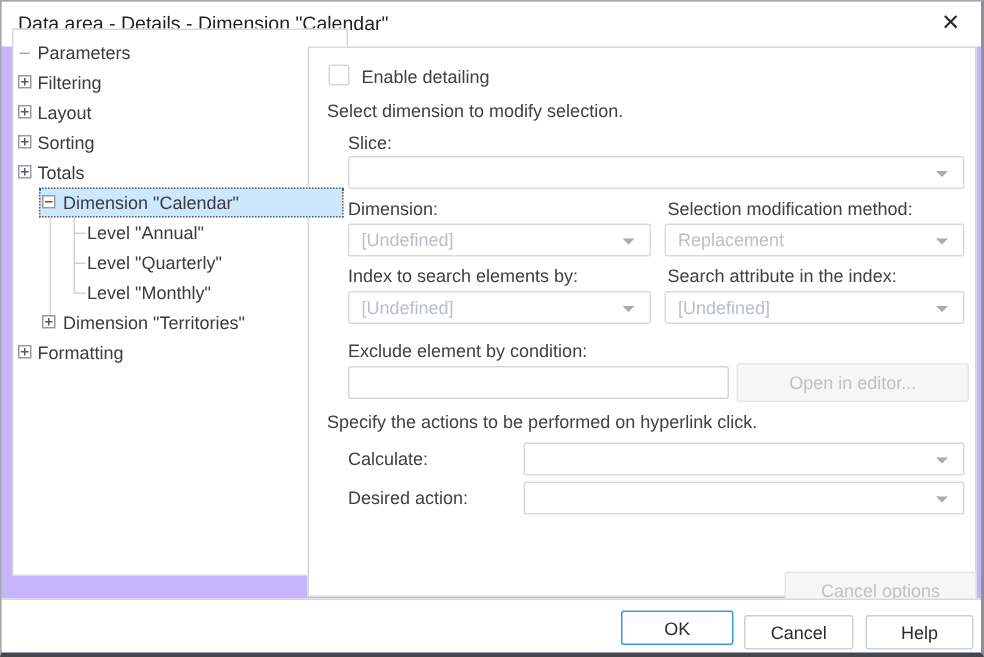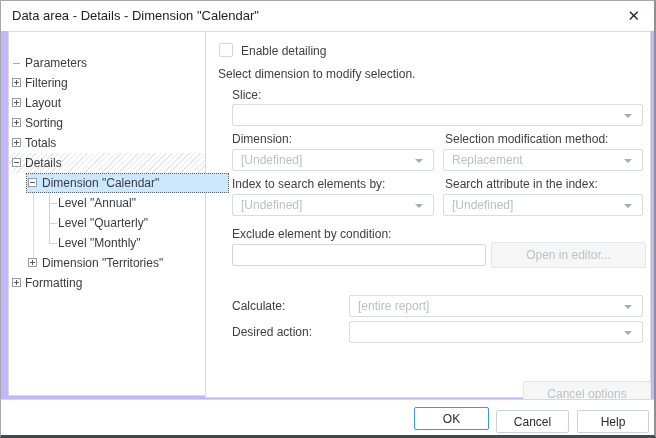--- a/index.html
+++ b/index.html
@@ -3,21 +3,21 @@
 <meta charset="utf-8">
 <style>
   *{box-sizing:border-box;margin:0;padding:0}
   html,body{width:656px;height:438px;background:#fff;font-family:"Liberation Sans","DejaVu Sans",sans-serif}
   .dlg{position:absolute;left:0;top:0;width:656px;height:438px;background:#c4b5fd;
        border:1px solid #a3a8ac;border-right:2px solid #8d9295;border-bottom:3px solid #43484b;overflow:hidden}
   .titlebar{position:absolute;left:0;top:0;right:0;height:30px;background:#fff}
   .title{position:absolute;left:11px;top:7px;font-size:13px;color:#1e1e1e;white-space:nowrap}
   .close{position:absolute;right:14px;top:6px;font-size:15px;font-weight:400;color:#2b2b2b;cursor:default;line-height:18px}
   .panel{position:absolute;border:1px solid #d9d9d9;background:#fff}
-  .tree-panel{left:7px;top:30px;width:224px;height:365px;padding-top:21px;overflow:hidden}
+  .tree-panel{left:7px;top:18px;width:224px;height:365px;padding-top:5px;overflow:hidden}
   .content-panel{left:204px;top:30px;width:446px;height:367px}
 
   
   .tree-row{position:relative;height:20px;font-size:12px;color:#3a3b3d;white-space:nowrap}
   .tree-label{position:absolute;top:0;line-height:20px;z-index:2}
   .lvl1 .tree-label{left:16px}.lvl2 .tree-label{left:33px}.lvl3 .tree-label{left:49px}
   .exp{position:absolute;top:5px;width:9px;height:9px;border:1px solid #979ca1;background:#fff;z-index:3}
   .lvl1 .exp{left:3px}.lvl2 .exp{left:19px}
   .exp::before{content:"";position:absolute;left:1px;right:1px;top:3px;height:1px;background:#55595e}
   .exp.plus::after{content:"";position:absolute;left:3px;top:1px;bottom:1px;width:1px;background:#55595e}
@@ -68,25 +68,20 @@
         <span class="exp plus"></span>
         <span class="tree-label">Layout</span>
       </div>
       <div class="tree-row lvl1">
         <span class="exp plus"></span>
         <span class="tree-label">Sorting</span>
       </div>
       <div class="tree-row lvl1">
         <span class="exp plus"></span>
         <span class="tree-label">Totals</span>
-      </div>
-      <div class="tree-row lvl1 hatched">
-        <span class="hatch-bg"></span>
-        <span class="exp minus"></span>
-        <span class="tree-label">Details</span>
       </div>
       <div class="tree-row lvl2 selected">
         <span class="sel-bg"></span>
         <span class="exp minus"></span>
         <span class="tree-label">Dimension "Calendar"</span>
       </div>
       <div class="tree-row lvl3">
         <span class="trunk"></span>
         <span class="conn-v tee"></span>
         <span class="conn-h"></span>
@@ -146,24 +141,24 @@
   </div>
   <div class="dd" style="left:442px;top:193px;width:200px">
     <span class="ddv">[Undefined]</span>
     <span class="arr"></span>
   </div>
 
   <span class="lbl" style="left:231px;top:226px">Exclude element by condition:</span>
   <input class="txt" style="left: 231px; top: 243px; width: 254px; height: 22px;" value="">
   <button class="btn disabled" style="left:490px;top:241px;width:155px;height:26px">Open in editor...</button>
 
+  <span class="lbl" style="left:217px;top:273px">Specify the actions to be performed on hyperlink click.</span>
 
   <span class="lbl" style="left:231px;top:298px">Calculate:</span>
   <div class="dd" style="left:348px;top:294px;width:294px">
-    <span class="ddv">[entire report]</span>
     <span class="arr"></span>
   </div>
 
   <span class="lbl" style="left:231px;top:324px">Desired action:</span>
   <div class="dd" style="left:348px;top:320px;width:294px">
     <span class="ddv"></span>
     <span class="arr"></span>
   </div>
 
   <button class="btn disabled" style="left:522px;top:380px;width:128px;height:26px;z-index:1">Cancel options</button>

